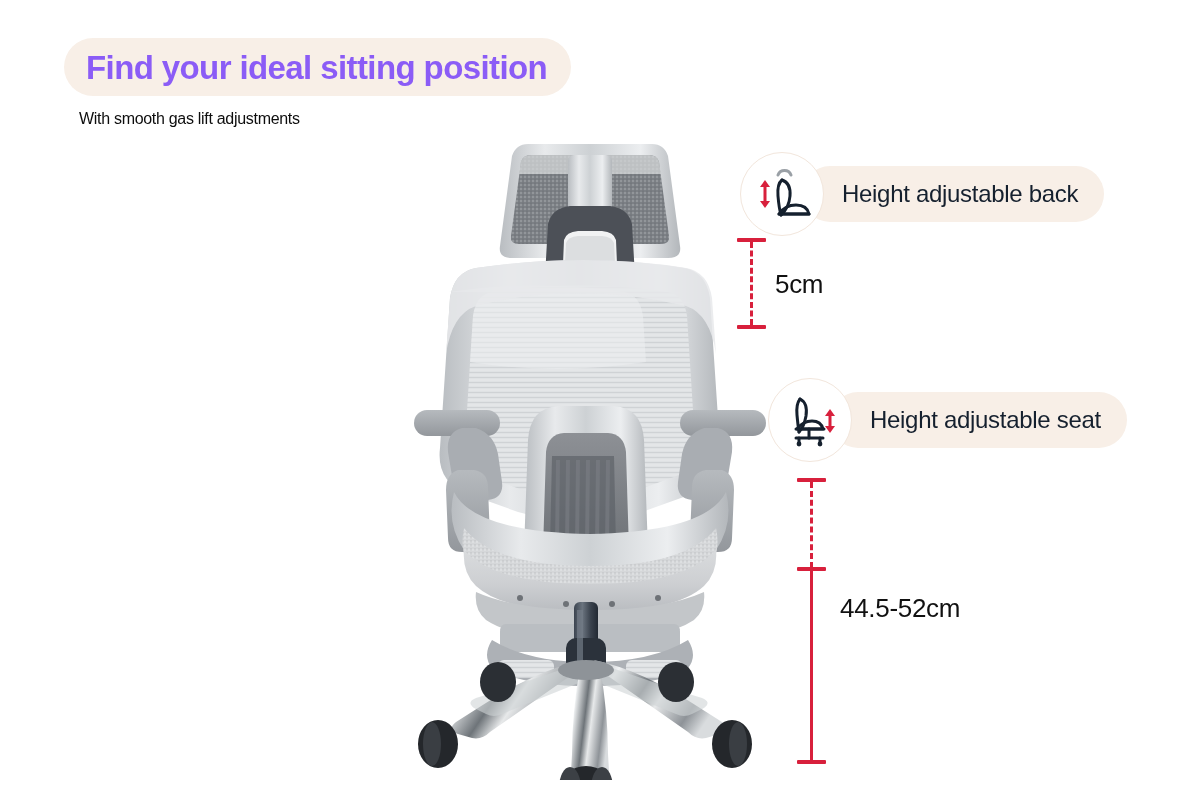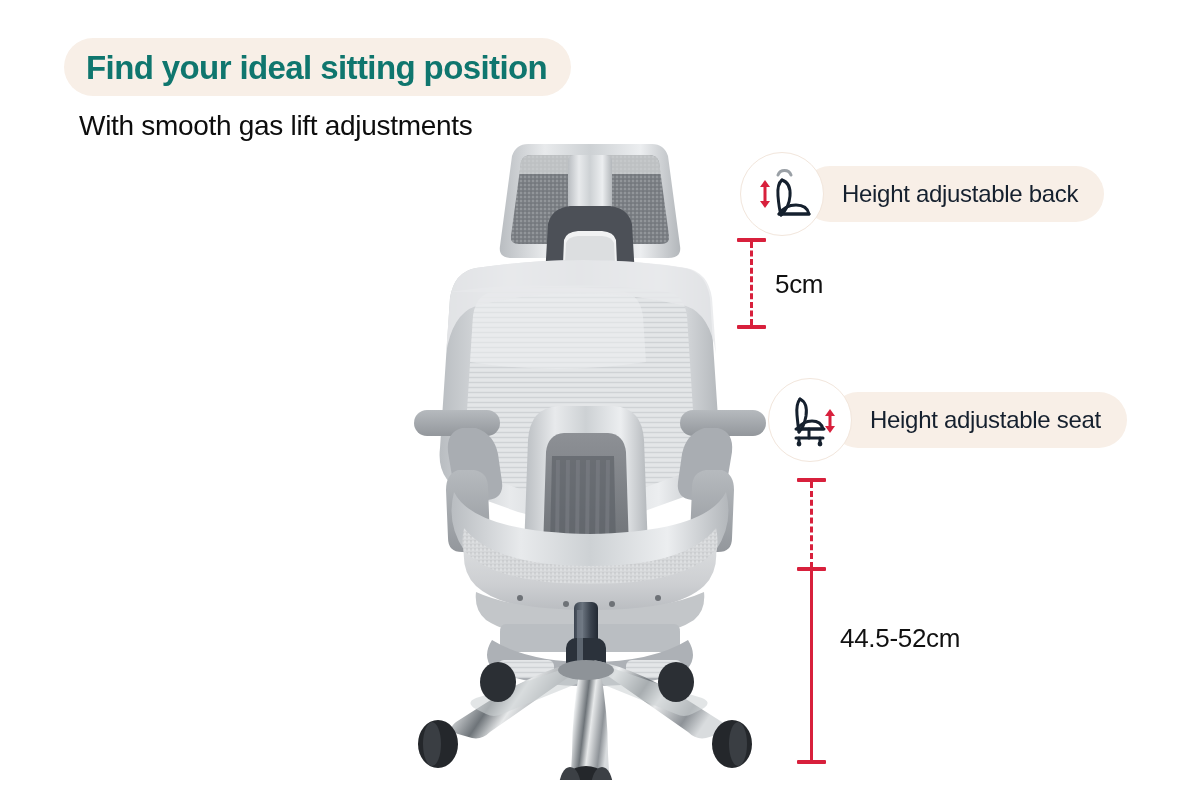--- a/index.html
+++ b/index.html
@@ -28,30 +28,30 @@
     padding: 0 24px 0 22px;
     display: flex;
     align-items: center;
     background: #f8efe7;
     border-radius: 29px;
     box-sizing: border-box;
   }
   .title-text {
     font-size: 33px;
     font-weight: bold;
-    color: #0f766e;
+    color: #8b5cf6;
     letter-spacing: -0.6px;
     line-height: 1;
     white-space: nowrap;
   }
   .subtitle {
     position: absolute;
     left: 79px;
     top: 110px;
-    font-size: 28px;
+    font-size: 16px;
     color: #0d0d0d;
     letter-spacing: -0.3px;
     white-space: nowrap;
   }
 
   
   .callout {
     position: absolute;
     display: flex;
     align-items: center;
@@ -340,16 +340,16 @@
     <div class="dim-cap" style="left:737px; top:325px; width:29px;"></div>
     <div class="dim-text" style="left:775px; top:269px;text-align:right;">5cm</div>
   </div>
 
   <div class="dim" style="left:0; top:0;">
     <div class="dim-cap" style="left:797px; top:478px; width:29px;"></div>
     <div class="dim-seg-dashed" style="left:810px; top:482px; height:86px;"></div>
     <div class="dim-cap" style="left:797px; top:567px; width:29px;"></div>
     <div class="dim-seg-solid" style="left:810px; top:571px; height:191px;"></div>
     <div class="dim-cap" style="left:797px; top:760px; width:29px;"></div>
-    <div class="dim-text" style="left:840px; top:623px;">44.5-52cm</div>
+    <div class="dim-text" style="left:840px; top:593px;">44.5-52cm</div>
   </div>
 
 </div>
 
 </body></html>

